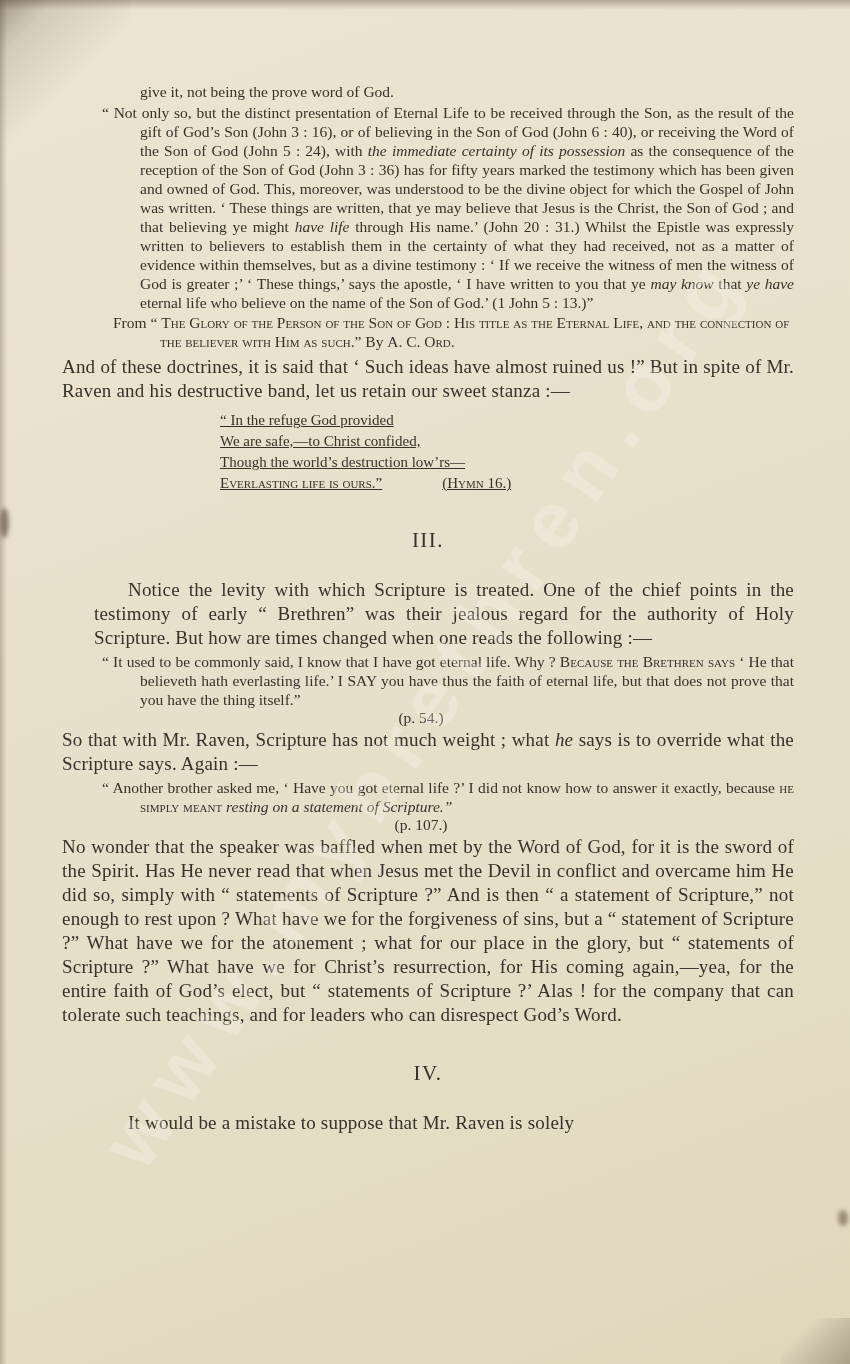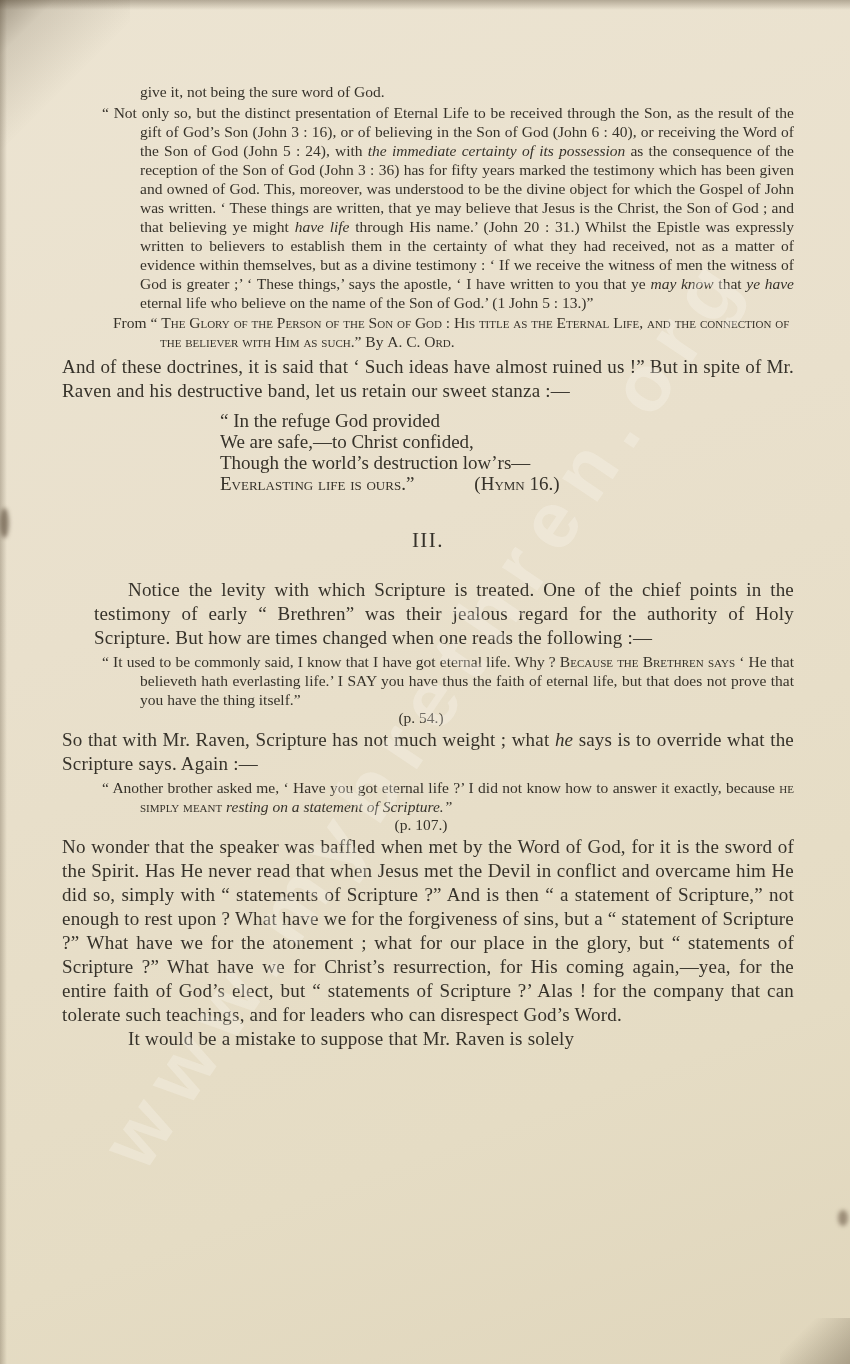--- a/index.html
+++ b/index.html
@@ -38,38 +38,38 @@
     white-space:nowrap;pointer-events:none;user-select:none;
   }
   
   p{margin:0;text-align:justify;}
   .main{font-size:19px;line-height:24px;letter-spacing:0.2px;}
   .indent{text-indent:34px;margin-left:32px;}
   .mt4{margin-top:4px;}
   .q{font-size:15.5px;line-height:19px;margin-left:78px;margin-top:2px;}
   .hang{text-indent:-38px;}
   .attrib{font-size:15.5px;line-height:19px;margin-left:98px;text-indent:-47px;text-align:left;margin-top:1px;}
-  .hymn{margin:7px 0 4px 158px;font-size:19px;line-height:21px;}
+  .hymn{margin:7px 0 4px 158px;font-size:15px;line-height:21px;text-decoration:underline;}
   .hymn div{text-align:left;}
   .seg-i{font-style:italic;}
   .seg-sc{font-variant:small-caps;}
   .sc{font-variant:small-caps;}
   .hymn-ref{margin-left:60px;font-variant:small-caps;}
   .heading{text-align:center;font-size:21px;line-height:24px;letter-spacing:1.5px;
     margin-top:34px;margin-bottom:26px;text-indent:0;}
   .ref{font-size:15.5px;line-height:17px;text-align:center;margin:0 14px 2px 0;}
 </style>
 </head>
 <body>
 
 <div class="page">
 
   <div class="watermark">www.mybrethren.org</div>
 
-  <p class="q">give it, not being the sure word of God.</p>
+  <p class="q">give it, not being the prove word of God.</p>
 
   <p class="q hang"><span>“ Not only so, but the distinct presentation of Eternal Life to be received through the Son, as the result of the gift of God’s Son (John 3 : 16), or of believing in the Son of God (John 6 : 40), or receiving the Word of the Son of God (John 5 : 24), with </span><span class="seg-i">the immediate certainty of its possession</span><span> as the consequence of the reception of the Son of God (John 3 : 36) has for fifty years marked the testimony which has been given and owned of God.  This, moreover, was understood to be the divine object for which the Gospel of John was written.  ‘ These things are written, that ye may believe that Jesus is the Christ, the Son of God ; and that believing ye might </span><span class="seg-i">have life</span><span> through His name.’ (John 20 : 31.)  Whilst the Epistle was expressly written to believers to establish them in the certainty of what they had received, not as a matter of evidence within themselves, but as a divine testimony : ‘ If we receive the witness of men the witness of God is greater ;’ ‘ These things,’ says the apostle, ‘ I have written to you that ye </span><span class="seg-i">may know</span><span> that </span><span class="seg-i">ye have</span><span> eternal life who believe on the name of the Son of God.’ (1 John 5 : 13.)”</span></p>
 
   <p class="attrib"><span>From “ </span><span class="seg-sc">The Glory of the Person of the Son of God : His title as the Eternal Life, and the connection of the believer with Him as such.”</span><span>  By </span><span class="seg-sc">A. C. Ord.</span></p>
 
   <p class="main mt4"><span>And of these doctrines, it is said that ‘ Such ideas have almost ruined us !”  But in spite of Mr. Raven and his destructive band, let us retain our sweet stanza :—</span></p>
 
   <div class="hymn">
     <div>“ In the refuge God provided</div>
     <div>We are safe,—to Christ confided,</div>
@@ -84,20 +84,21 @@
   <p class="q hang"><span>“ It used to be commonly said, I know that I have got eternal life.  Why ?  </span><span class="seg-sc">Because the Brethren says</span><span> ‘ He that believeth hath everlasting life.’  I SAY you have thus the faith of eternal life, but that does not prove that you have the thing itself.”</span></p>
   <div class="ref">(p. 54.)</div>
 
   <p class="main"><span>So that with Mr. Raven, Scripture has not much weight ; what </span><span class="seg-i">he</span><span> says is to override what the Scripture says.  Again :—</span></p>
 
   <p class="q hang"><span>“ Another brother asked me, ‘ Have you got eternal life ?’  I did not know how to answer it exactly, because </span><span class="seg-sc">he simply meant</span><span> </span><span class="seg-i">resting on a statement of Scripture.”</span></p>
   <div class="ref">(p. 107.)</div>
 
   <p class="main"><span>No wonder that the speaker was baffled when met by the Word of God, for it is the sword of the Spirit.  Has He never read that when Jesus met the Devil in conflict and overcame him He did so, simply with “ statements of Scripture ?”  And is then “ a statement of Scripture,” not enough to rest upon ?  What have we for the forgiveness of sins, but a “ statement of Scripture ?”  What have we for the atonement ; what for our place in the glory, but “ statements of Scripture ?”  What have we for Christ’s resurrection, for His coming again,—yea, for the entire faith of God’s elect, but “ state­ments of Scripture ?’  Alas ! for the company that can tolerate such teachings, and for leaders who can disrespect God’s Word.</span></p>
 
+  <p class="heading">IV.</p>
 
   <p class="main indent">It would be a mistake to suppose that Mr. Raven is solely</p>
 
   <div class="edge-top"></div>
   <div class="edge-left"></div>
   <div class="corner-tl"></div>
   <div class="corner-br"></div>
   <div class="stain-left"></div>
   <div class="stain-right"></div>
 

